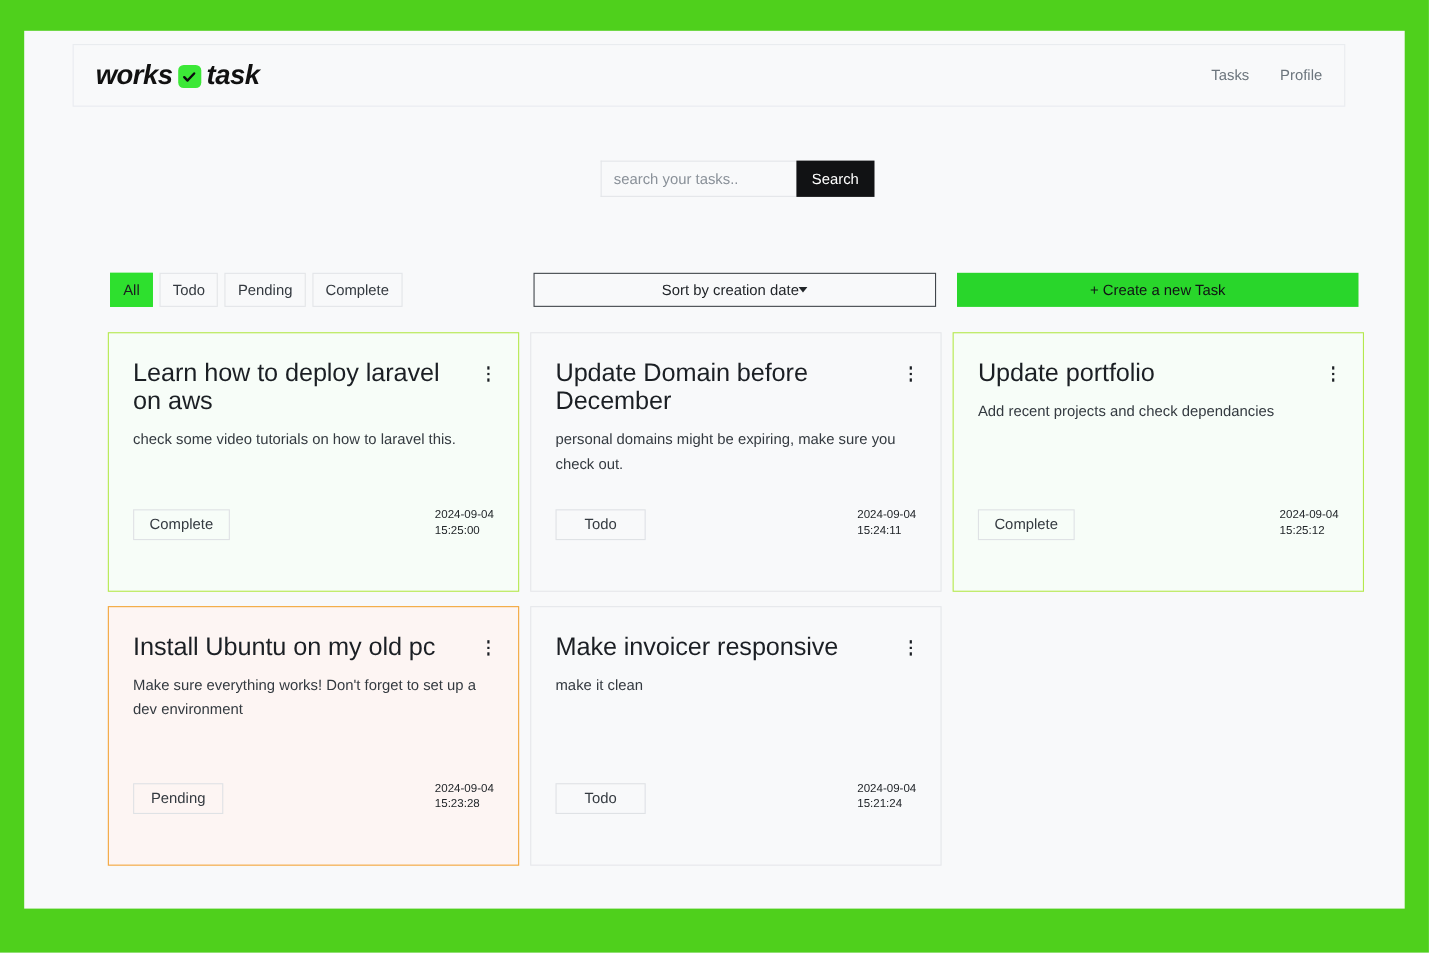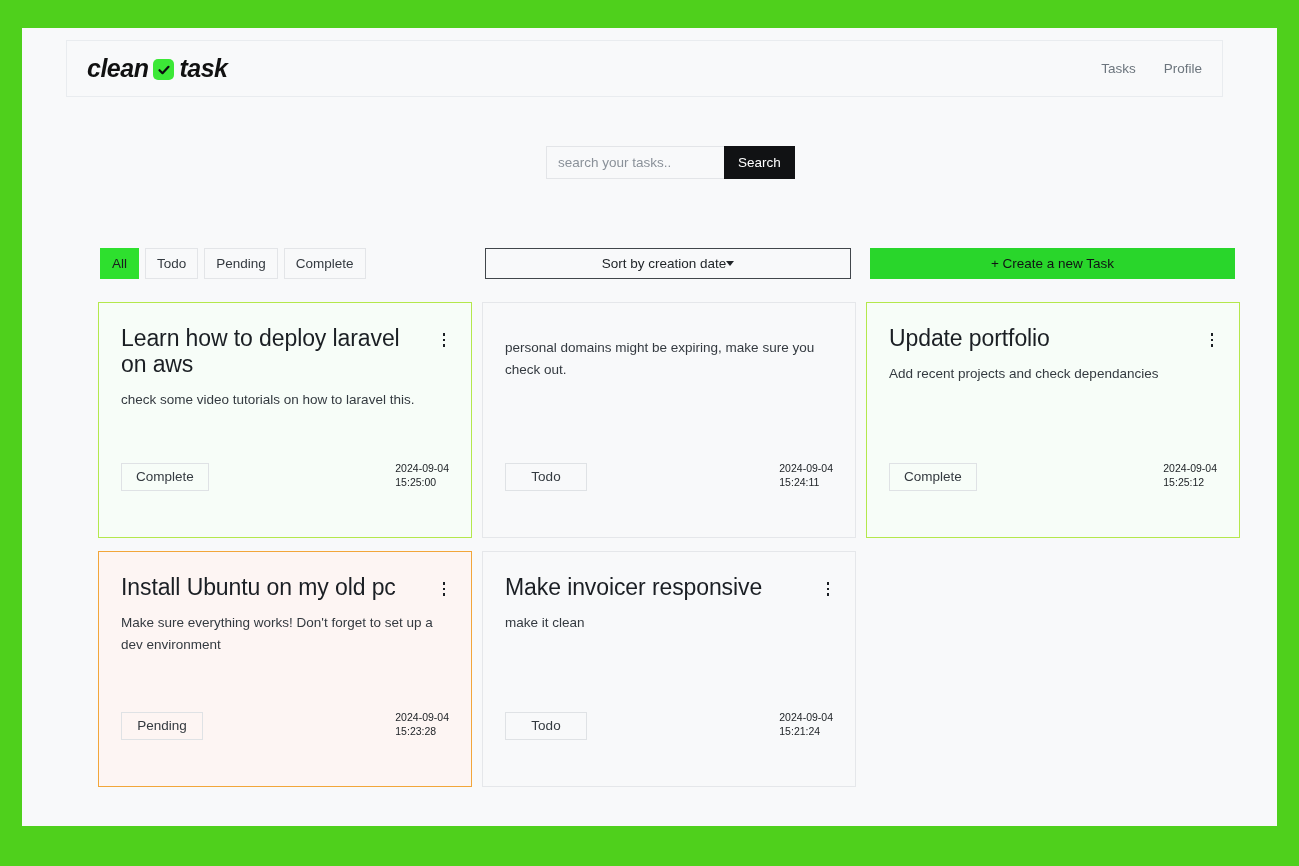--- a/index.html
+++ b/index.html
@@ -279,21 +279,21 @@
     padding-bottom: 2px;
   }
 </style>
 </head>
 <body>
 
 <div class="page-shell">
 
   <div class="navbar">
     <div class="brand">
-      <span class="brand-word">clean</span>
+      <span class="brand-word">works</span>
       <span class="brand-check">
         <svg width="14" height="14" viewBox="0 0 14 14">
             <path d="M2.5 7.2 L5.5 10.2 L11.5 3.8" fill="none" stroke="#0b0d0f" stroke-width="2.2" stroke-linecap="round" stroke-linejoin="round"></path>
           </svg>
       </span>
       <span class="brand-word">task</span>
     </div>
     <div class="nav-links">
       <a class="nav-link">Tasks</a>
       <a class="nav-link">Profile</a>
@@ -334,20 +334,28 @@
         <div class="card-desc">check some video tutorials on how to laravel this.</div>
         <div class="card-foot">
           <button class="status-btn">Complete</button>
           <div class="stamp">
             <div>2024-09-04</div>
             <div>15:25:00</div>
           </div>
         </div>
       </div>
       <div class="card status-todo">
+        <div class="card-head">
+          <div class="card-title">Update Domain before December</div>
+          <div class="kebab">
+            <span></span>
+            <span></span>
+            <span></span>
+          </div>
+        </div>
         <div class="card-desc">personal domains might be expiring, make sure you check out.</div>
         <div class="card-foot">
           <button class="status-btn">Todo</button>
           <div class="stamp">
             <div>2024-09-04</div>
             <div>15:24:11</div>
           </div>
         </div>
       </div>
       <div class="card status-complete">

